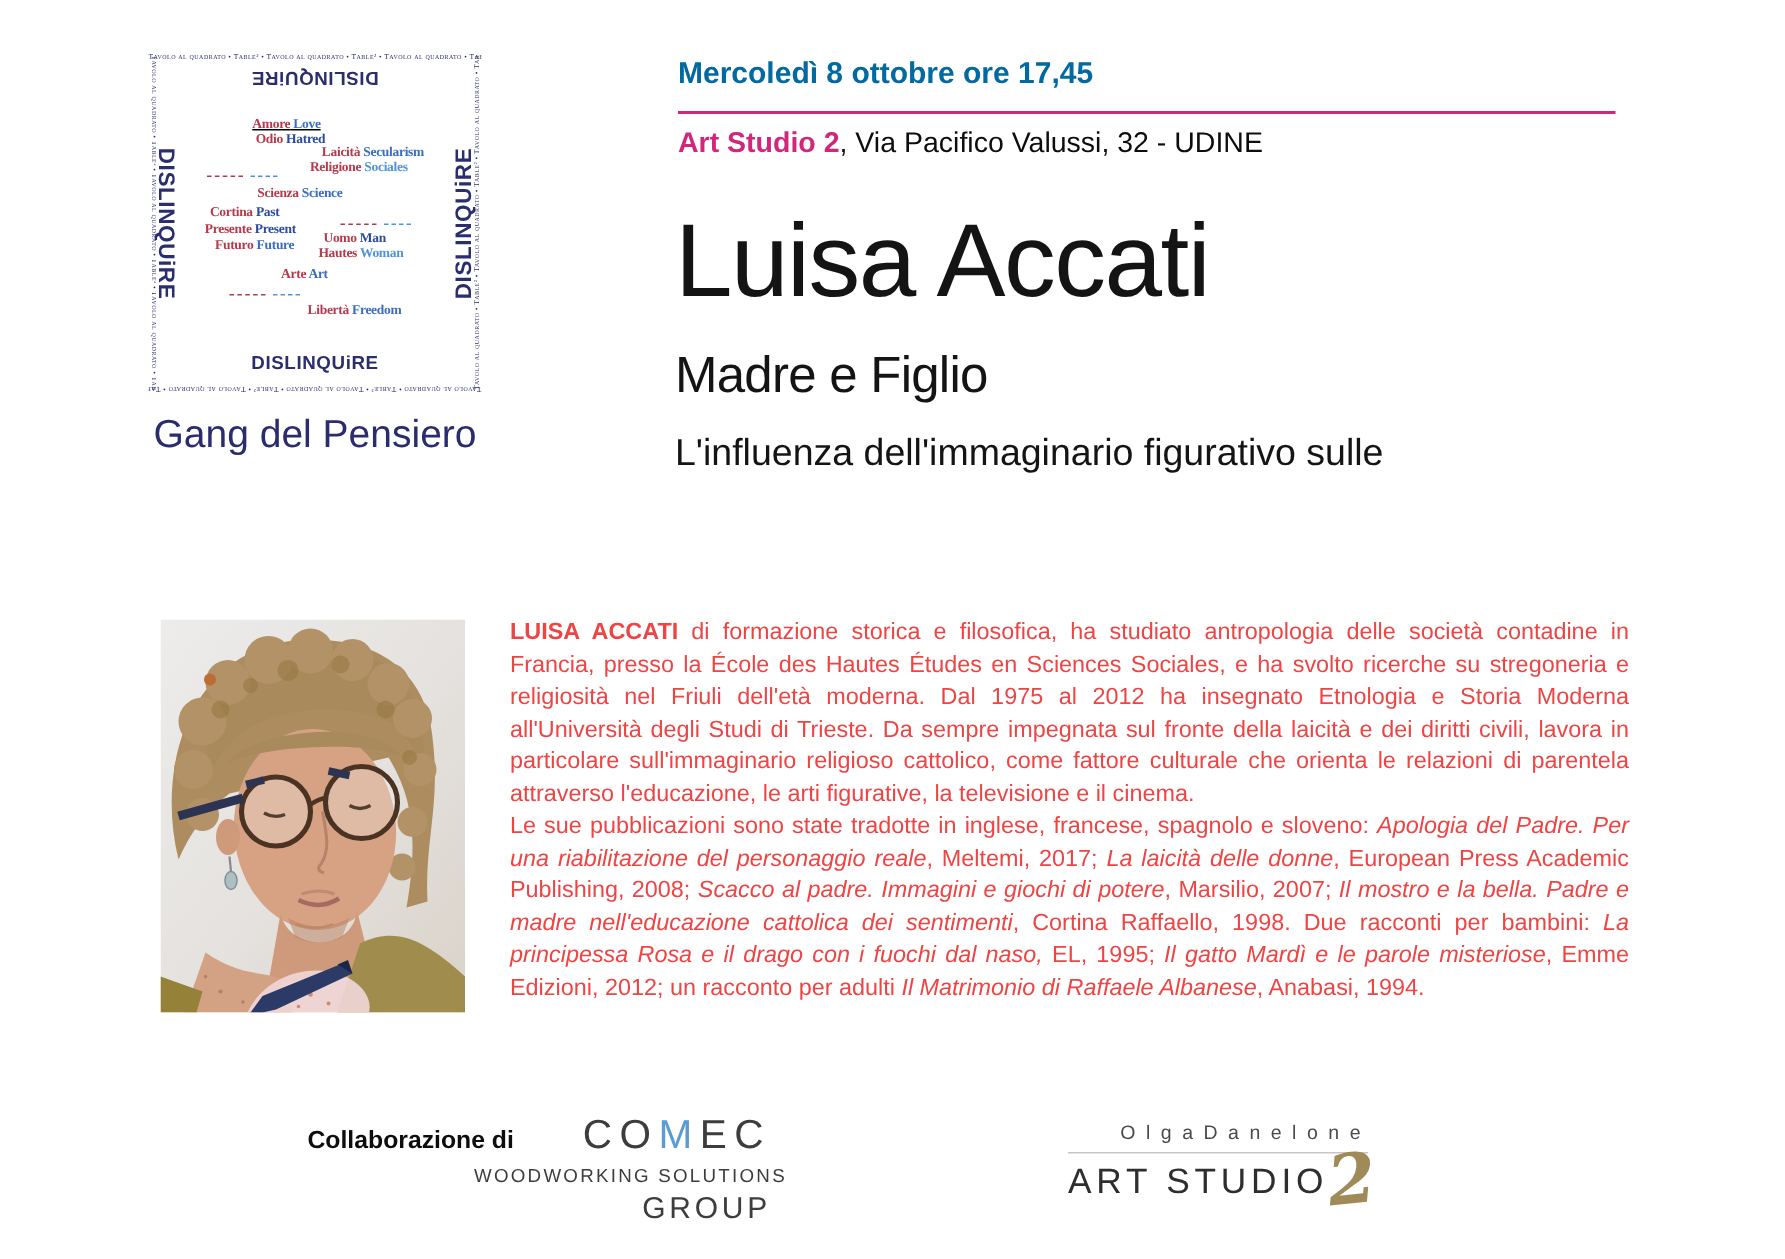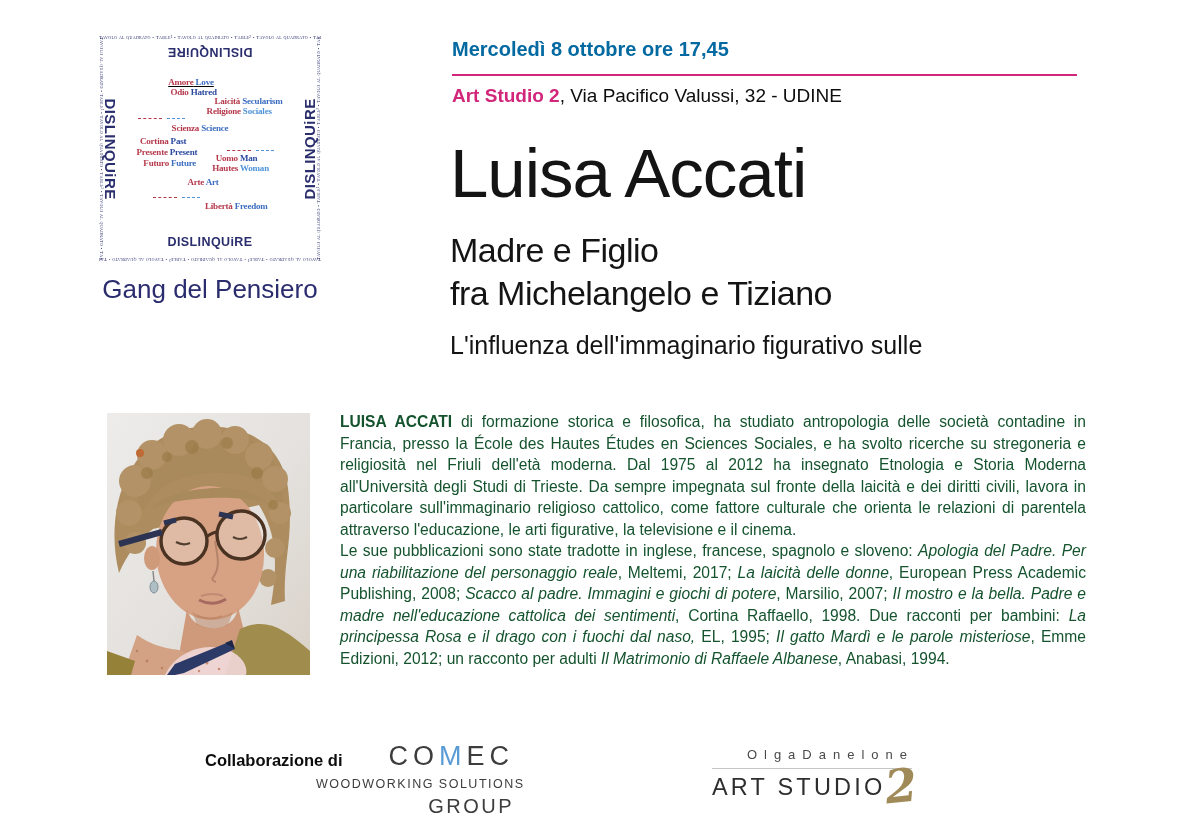--- a/index.html
+++ b/index.html
@@ -43,21 +43,21 @@
   .tgroup{margin-top:21px;}
   .t2{font-size:34px;line-height:43px;letter-spacing:-0.5px;}
   .sgroup{margin-top:13px;}
   .t3{font-size:25px;line-height:35px;}
 
   
   .photo{position:absolute;left:107px;top:413px;}
 
   
   .bio{position:absolute;left:340px;top:411px;width:746px;font-size:15.6px;line-height:21.5px;
-       text-align:justify;color:#14532d;}
+       text-align:justify;color:#ef4444;}
   .bio b{font-weight:bold;}
 
   
   .collab{position:absolute;left:205px;top:751px;font-size:16.5px;font-weight:700;color:#0d0d0d;}
   .comec{position:absolute;left:316px;top:741px;width:198px;text-align:right;
          font-family:Liberation Sans, sans-serif;color:#3d3d3d;}
   .comec-name{font-size:27px;letter-spacing:5px;}
   .comec-m{color:var(--comec-blue);}
   .comec-sub{font-size:12.5px;letter-spacing:1.5px;margin-top:5px;white-space:nowrap;}
   .comec-group{font-size:20px;letter-spacing:2.5px;margin-top:4px;}
@@ -106,21 +106,20 @@
   <div class="header">
     <div class="date">Mercoledì 8 ottobre ore 17,45</div>
     <div class="rule"></div>
     <div class="venue"><span class="venue-name">Art Studio 2</span><span>, Via Pacifico Valussi, 32 - UDINE</span></div>
   </div>
 
   <div class="titleblock">
     <h1>Luisa Accati</h1>
     <div class="tgroup">
       <div class="t2">Madre e Figlio</div>
-      <div class="t2">fra Michelangelo e Tiziano</div>
     </div>
     <div class="sgroup">
       <div class="t3">L'influenza dell'immaginario figurativo sulle</div>
     </div>
   </div>
 
   <svg class="photo" width="203" height="262" viewBox="0 0 203 262">
     <defs>
       <linearGradient id="pbg" x1="0" y1="0" x2="1" y2="1">
         <stop offset="0" stop-color="#edecea"></stop>

